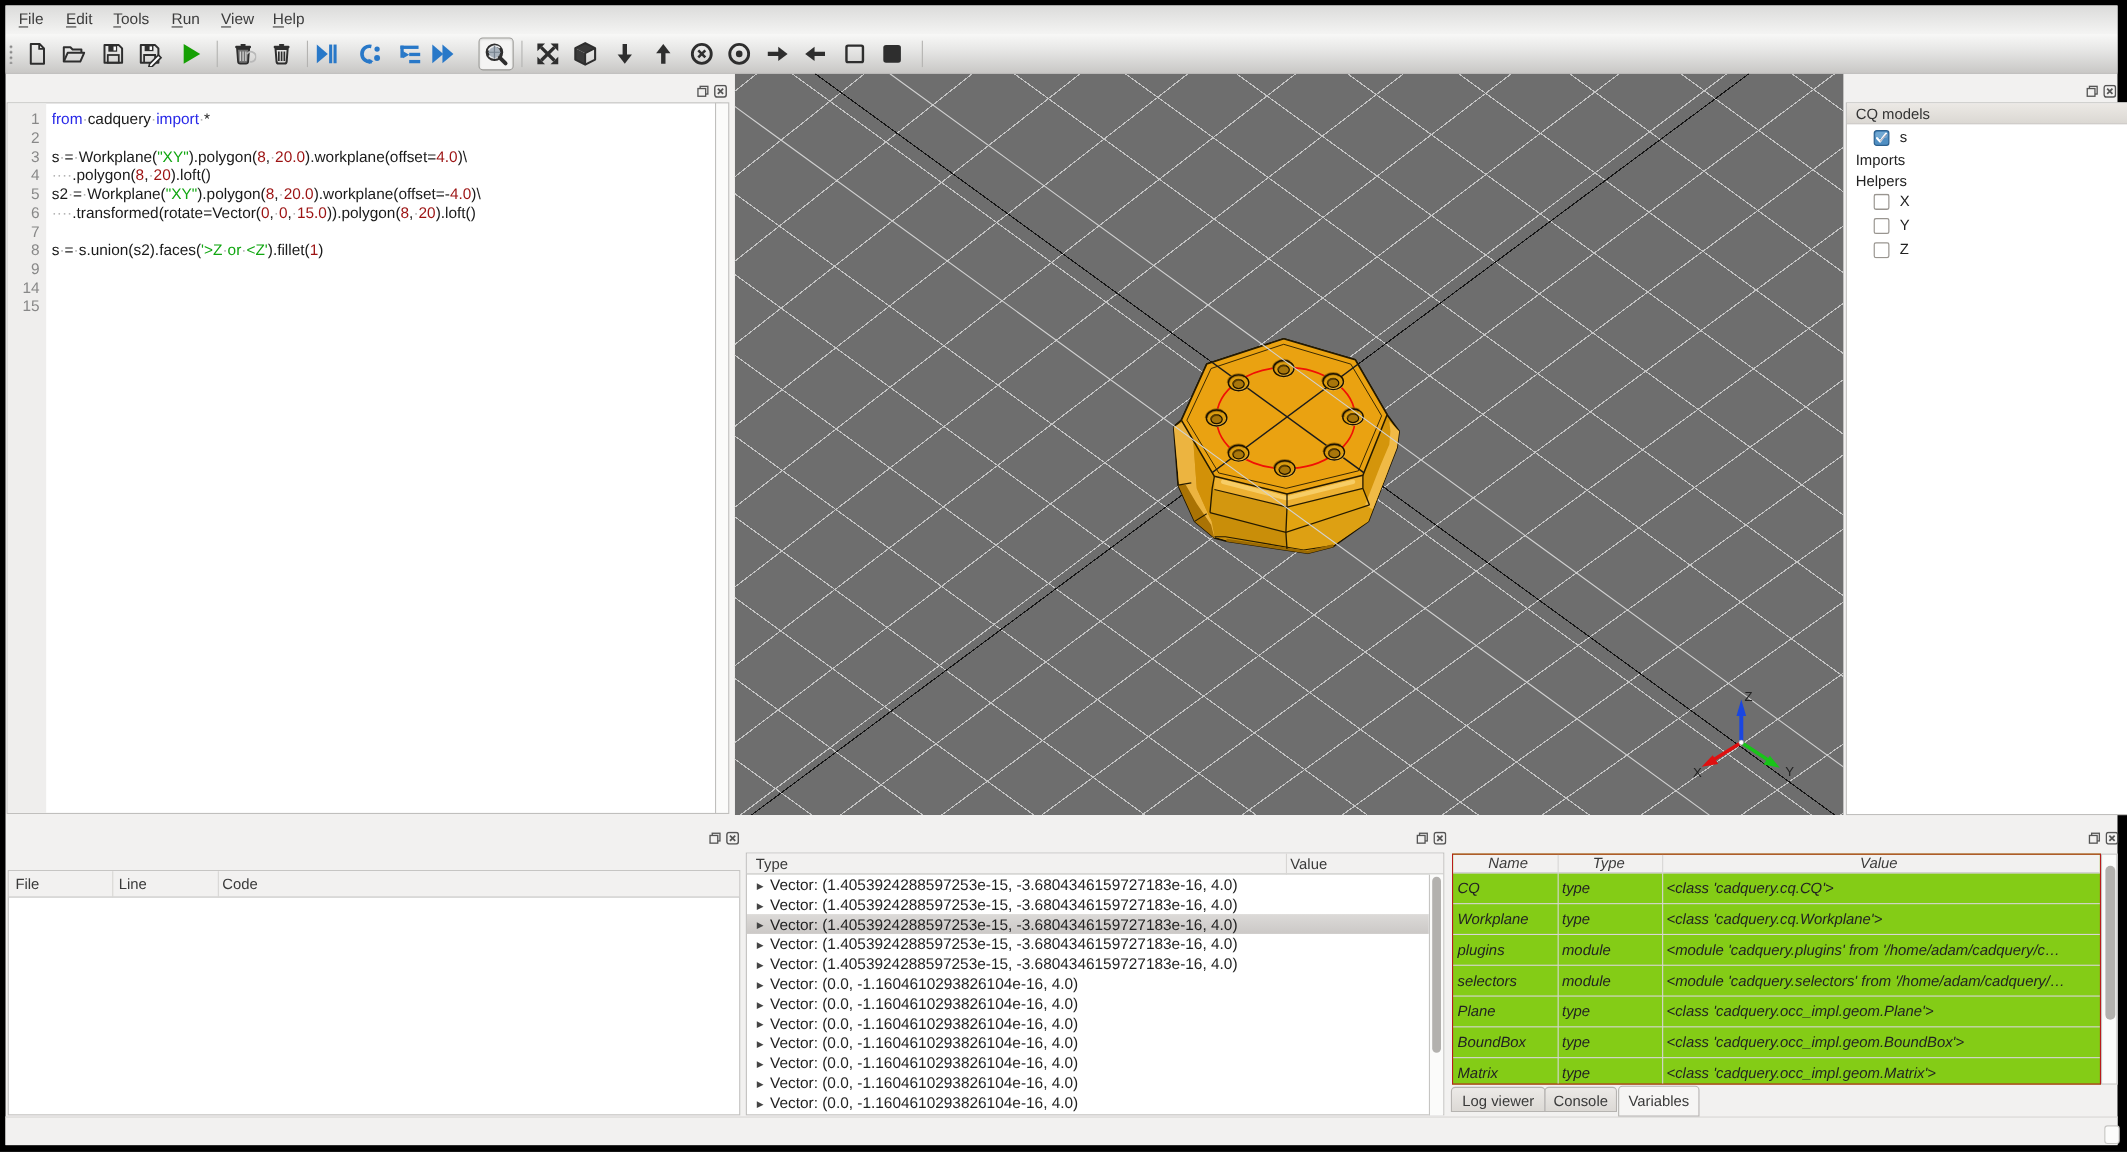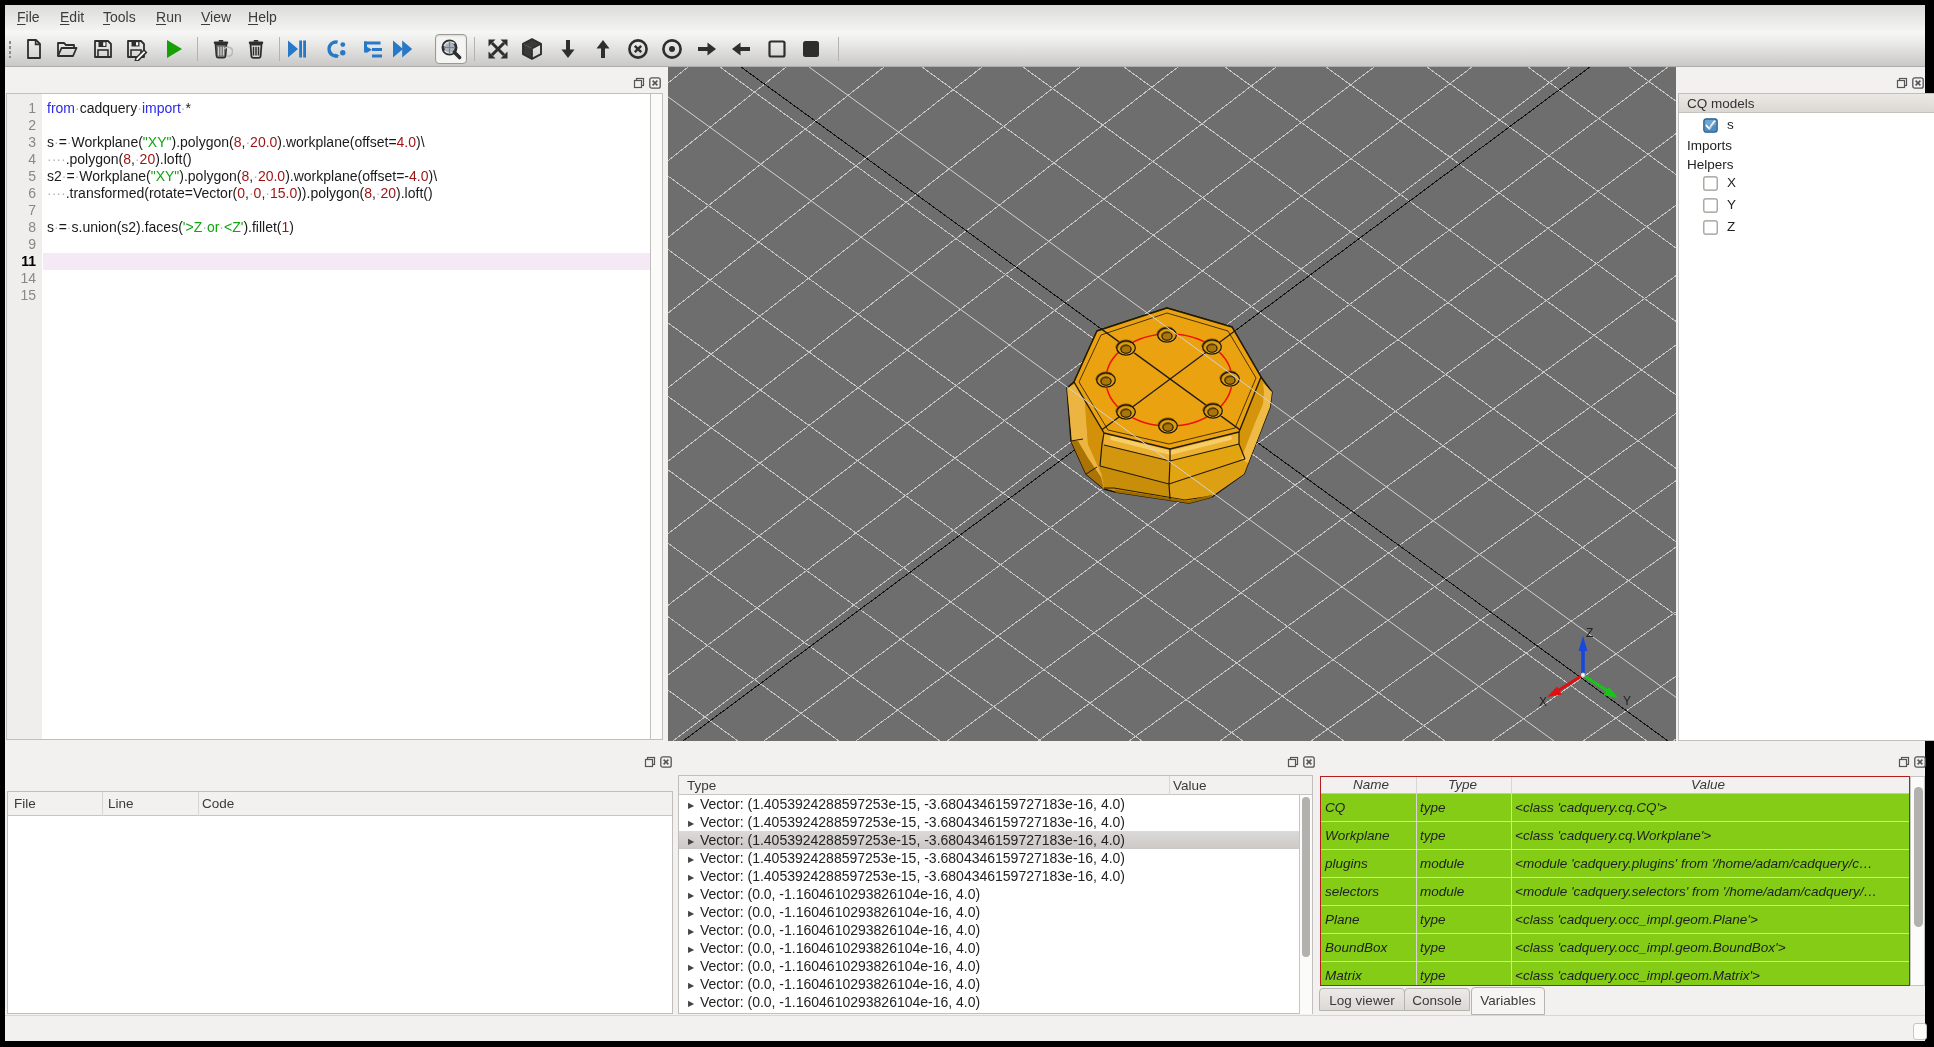--- a/index.html
+++ b/index.html
@@ -265,21 +265,20 @@
     <div id="codearea">
 <div class="cl"><span class="num">1</span><span class="ct"><span class="kw">from</span><span class="ws">·</span>cadquery<span class="ws">·</span><span class="kw">import</span><span class="ws">·</span>*</span></div>
 <div class="cl"><span class="num">2</span><span class="ct"></span></div>
 <div class="cl"><span class="num">3</span><span class="ct">s<span class="ws">·</span>=<span class="ws">·</span>Workplane(<span class="st">"XY"</span>).polygon(<span class="nu">8</span>,<span class="ws">·</span><span class="nu">20.0</span>).workplane(offset=<span class="nu">4.0</span>)\</span></div>
 <div class="cl"><span class="num">4</span><span class="ct"><span class="ws">····</span>.polygon(<span class="nu">8</span>,<span class="ws">·</span><span class="nu">20</span>).loft()</span></div>
 <div class="cl"><span class="num">5</span><span class="ct">s2<span class="ws">·</span>=<span class="ws">·</span>Workplane(<span class="st">"XY"</span>).polygon(<span class="nu">8</span>,<span class="ws">·</span><span class="nu">20.0</span>).workplane(offset=-<span class="nu">4.0</span>)\</span></div>
 <div class="cl"><span class="num">6</span><span class="ct"><span class="ws">····</span>.transformed(rotate=Vector(<span class="nu">0</span>,<span class="ws">·</span><span class="nu">0</span>,<span class="ws">·</span><span class="nu">15.0</span>)).polygon(<span class="nu">8</span>,<span class="ws">·</span><span class="nu">20</span>).loft()</span></div>
 <div class="cl"><span class="num">7</span><span class="ct"></span></div>
 <div class="cl"><span class="num">8</span><span class="ct">s<span class="ws">·</span>=<span class="ws">·</span>s.union(s2).faces(<span class="st">'&gt;Z<span class="ws">·</span>or<span class="ws">·</span>&lt;Z'</span>).fillet(<span class="nu">1</span>)</span></div>
 <div class="cl"><span class="num">9</span><span class="ct"></span></div>
-<div class="cl cur"><span class="num curnum">11</span><span class="ct"></span></div>
 <div class="cl"><span class="num">14</span><span class="ct"></span></div>
 <div class="cl"><span class="num">15</span><span class="ct"></span></div>
     </div>
   </div>
   <div id="edscroll"></div>
 
 <svg id="vp" width="1008" height="674" viewBox="668 67 1008 674" style="left:663px;top:62px">
 <defs>
 <clipPath id="topclip">
           <polygon points="1167,308 1232,327 1261,377 1239,432 1170,449 1104,433 1074,382 1097,331"></polygon>

